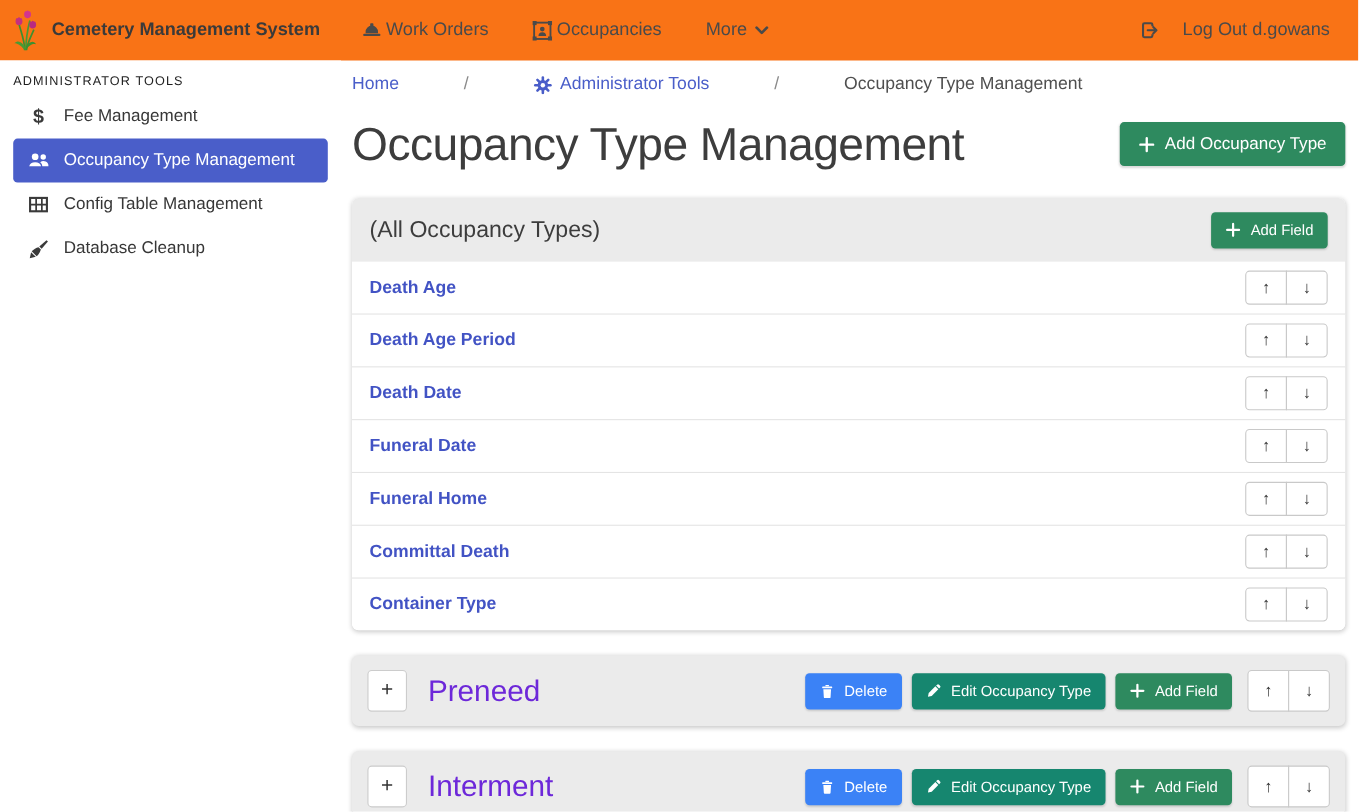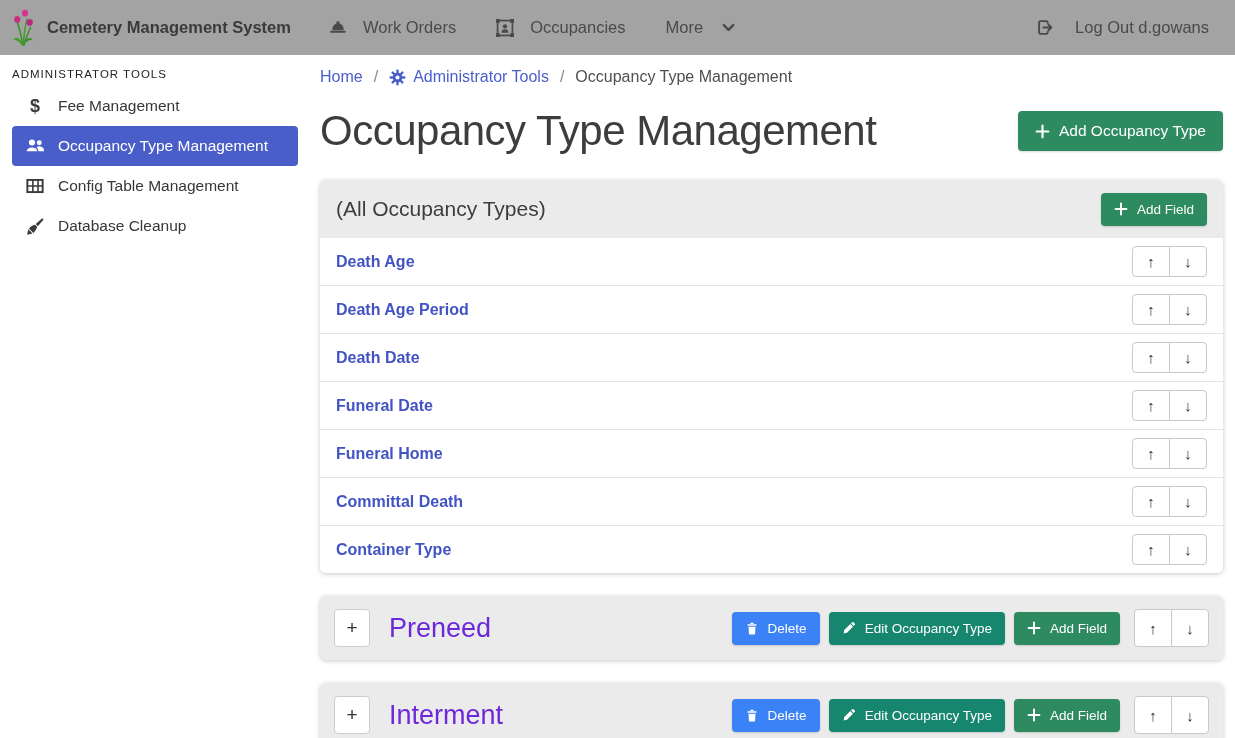--- a/index.html
+++ b/index.html
@@ -1,26 +1,26 @@
 <!DOCTYPE html>
 <html><head>
 <meta charset="utf-8">
 <style>
   * { margin:0; padding:0; box-sizing:border-box; }
   html,body { background:#fff; }
   .viewport{ width:1235px; height:738px; overflow:hidden; position:relative;
     font-family:"Liberation Sans", sans-serif; color:#3a3a3a; background:#fff; }
 
   
-  .navbar{ height:55px; background:#a3a3a3; display:flex; align-items:center;
+  .navbar{ height:55px; background:#f97316; display:flex; align-items:center;
     padding:0 26px 0 10px; }
   .brand{ display:flex; align-items:center; gap:10px; margin-right:38px; cursor:pointer; }
   .brand-text{ font-size:16.5px; font-weight:700; color:#3a3a3a; }
   .nav-items{ display:flex; align-items:center; gap:40px; }
-  .nav-item{ display:flex; align-items:center; gap:16px; font-size:16.5px; color:#4a4a4a;
+  .nav-item{ display:flex; align-items:center; gap:4px; font-size:16.5px; color:#4a4a4a;
     cursor:pointer; text-decoration:none; }
   .nav-icon{ display:flex; align-items:center; }
   .nav-chevron{ display:flex; align-items:center; margin-left:2px; }
   .logout{ margin-left:auto; display:flex; align-items:center; gap:21px; font-size:16.5px;
     color:#4a4a4a; cursor:pointer; text-decoration:none; }
 
   
   .body-row{ display:flex; height:683px; }
   .sidebar{ width:310px; flex:none; padding:9px 12px 0 12px; background:#fff; }
   .main{ flex:1; padding:7px 12px 0 10px; min-width:0; }
@@ -30,21 +30,21 @@
   .sidebar-list{ list-style:none; }
   .sidebar-item{ display:flex; align-items:center; gap:12px; height:40px; padding:0 12px;
     font-size:15.5px; color:#373737; border-radius:4px; cursor:pointer; }
   .sidebar-item .s-icon{ width:22px; display:flex; justify-content:center; align-items:center;
     color:#3a3a3a; }
   .sidebar-item.active{ background:#4a5ec9; color:#fff; }
   .sidebar-item.active .s-icon{ color:#fff; }
   .s-icon.dollar{ font-size:18px; font-weight:700; }
 
   
-  .breadcrumb{ display:flex; align-items:flex-start; font-size:16px; padding-top:6px; }
+  .breadcrumb{ display:flex; align-items:flex-start; font-size:16px; padding-top:6px;gap:48px; }
   .breadcrumb a{ color:#4a5ec9; text-decoration:none; cursor:pointer; display:flex;
     align-items:center; gap:7px; }
   .breadcrumb .sep{ color:#8a8a8a; margin:0 11px; }
   .breadcrumb .current{ color:#4f4f4f; }
 
   
   .title-row{ display:flex; justify-content:space-between; align-items:center; margin-top:16px; }
   .page-title{ font-size:42px; font-weight:300; color:#3d3d3d; line-height:58px;
     letter-spacing:-0.5px; }
 

